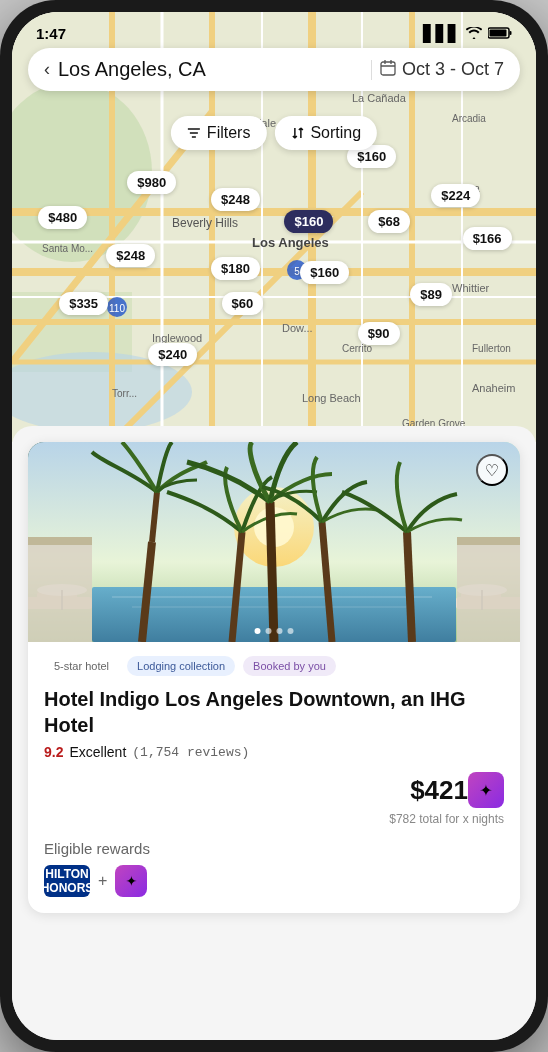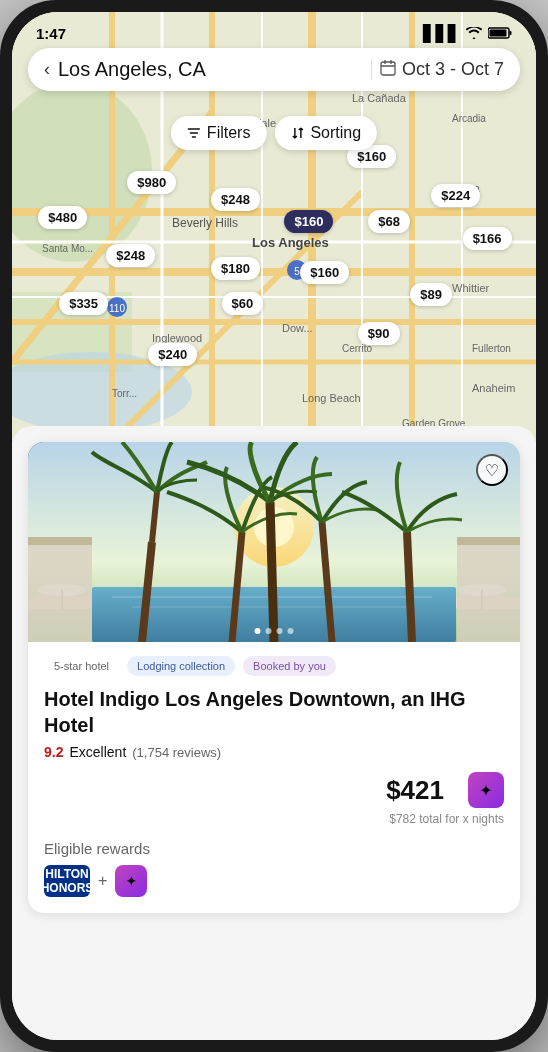--- a/index.html
+++ b/index.html
@@ -278,26 +278,27 @@
       color: #b91c1c;
     }
     .rating-label {
       font-size: 14px;
       font-weight: 500;
       color: #111;
     }
     .rating-count {
       font-size: 13px;
       color: #666;
+      font-family: Liberation Mono, monospace;
     }
     .price-row {
       display: flex;
       justify-content: flex-end;
       align-items: center;
-      gap: 24px;
+      gap: 0;
       margin-bottom: 4px;
     }
     .price-amount {
       font-size: 26px;
       font-weight: 700;
       color: #111;
     }
     .rewards-badge {
       width: 36px;
       height: 36px;

